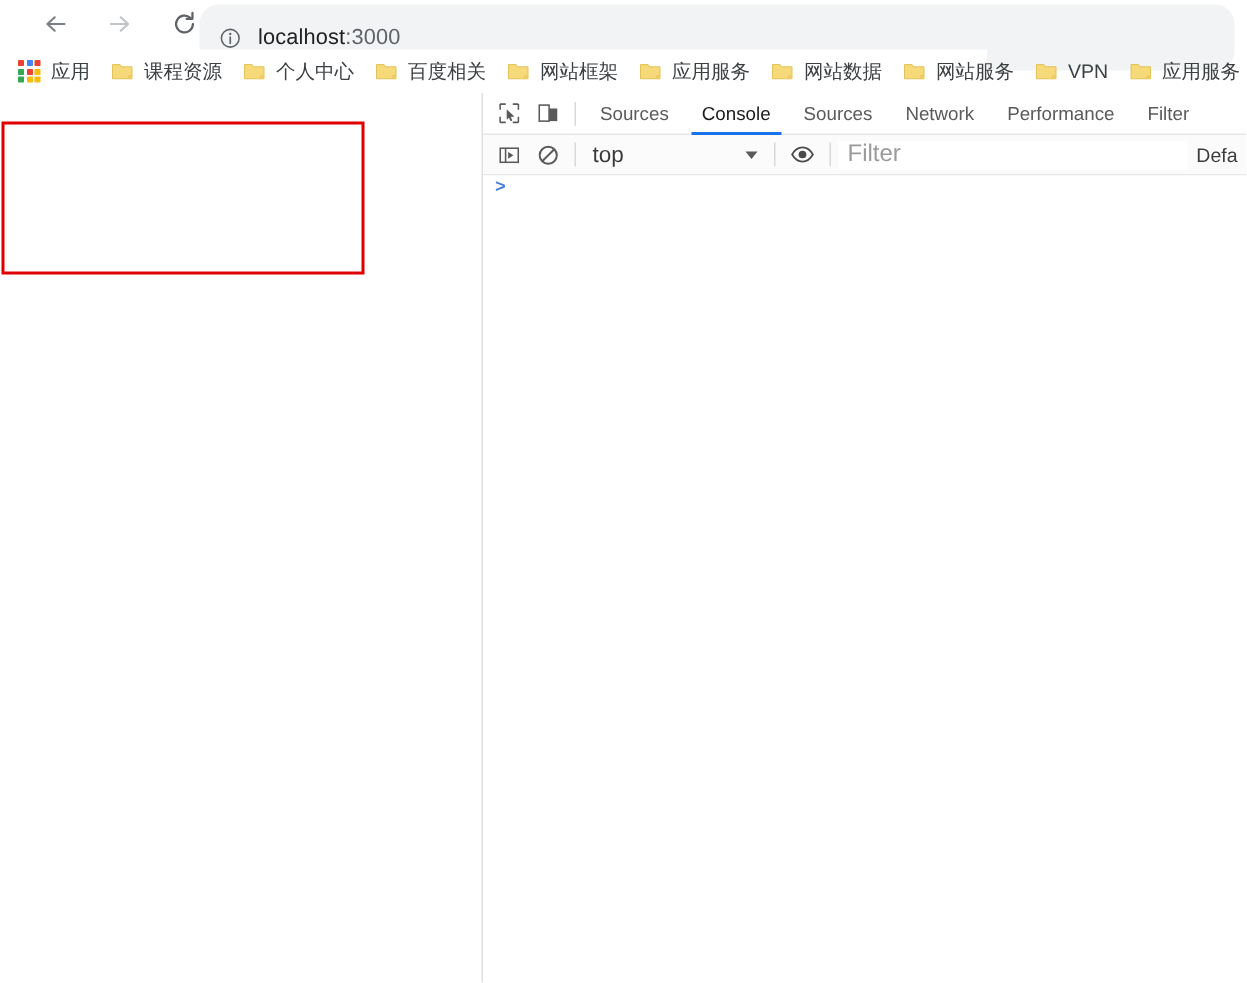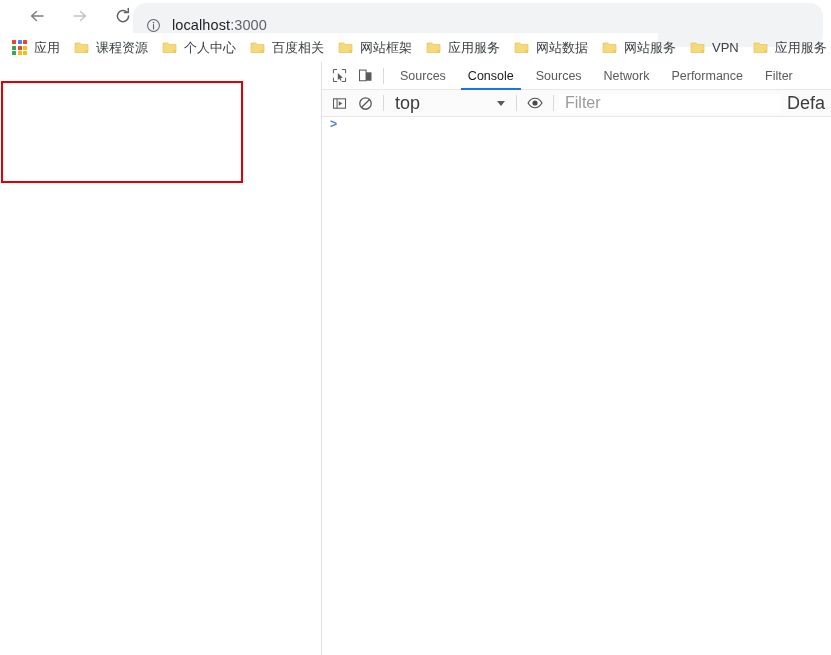--- a/index.html
+++ b/index.html
@@ -146,21 +146,21 @@
   #devtools-filterbar {
     position: absolute; left: 0; top: 28px; width: 100%; height: 27px;
     display: flex; align-items: center;
     border-bottom: 1px solid #e7e7e7;
     background: #fbfbfb;
   }
   #context-select {
     height: 20px;
     min-width: 122px;
     display: flex; align-items: center;
-    font-size: 18px; color: #3c3c3c;
+    font-size: 15px; color: #3c3c3c;
     cursor: pointer;
     padding: 0 4px 0 6px;
     flex: 0 0 auto;
   }
   #context-select .ctx-label { flex: 1 1 auto; }
   #context-select .caret {
     width: 0; height: 0; margin-left: 10px; margin-right: 2px;
     border-left: 4px solid transparent;
     border-right: 4px solid transparent;
     border-top: 5px solid #5a5a5a;
@@ -176,21 +176,21 @@
     font-size: 16px;
     color: #333;
     padding: 0 6px;
     margin-right: 0;
     min-width: 0;
   }
   #filter-input::placeholder { color: #9b9b9b; }
   #levels-select {
     height: 20px;
     display: flex; align-items: center;
-    font-size: 18px; color: #3c3c3c;
+    font-size: 13px; color: #3c3c3c;
     padding: 0 6px;
     cursor: pointer;
     flex: 0 0 auto;
     white-space: nowrap;
   }
 
   #console-body {
     position: absolute; left: 0; top: 55px; right: 0; bottom: 0;
     background: #ffffff;
     overflow: hidden;

